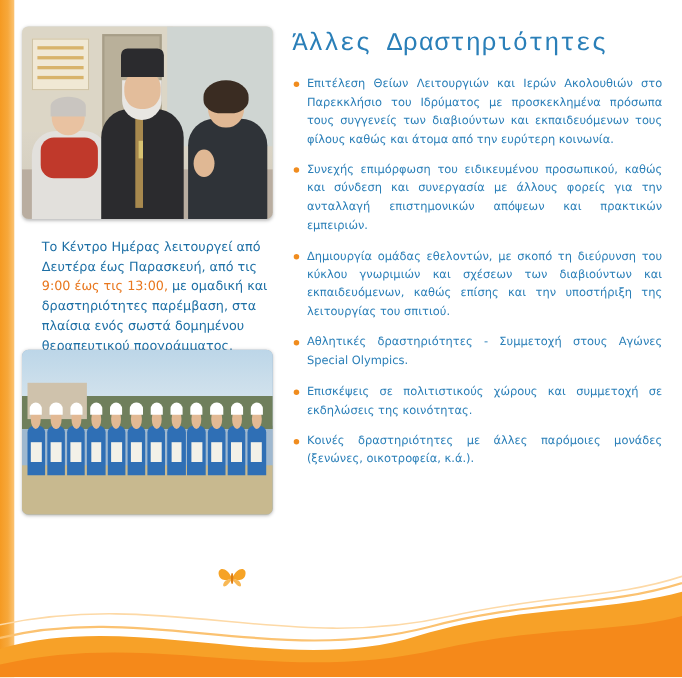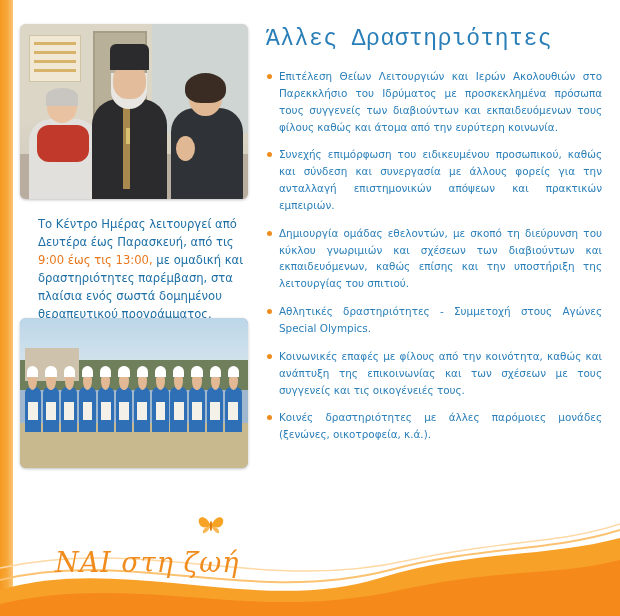--- a/index.html
+++ b/index.html
@@ -340,21 +340,21 @@
     </div>
   </div>
 
   <div class="right-col">
     <h1 class="title">Άλλες Δραστηριότητες</h1>
     <ul class="bullets">
       <li>Επιτέλεση Θείων Λειτουργιών και Ιερών Ακολουθιών στο Παρεκκλήσιο του Ιδρύματος με προσκεκλημένα πρόσωπα τους συγγενείς των διαβιούντων και εκπαιδευόμενων τους φίλους καθώς και άτομα από την ευρύτερη κοινωνία.</li>
       <li>Συνεχής επιμόρφωση του ειδικευμένου προσωπικού, καθώς και σύνδεση και συνεργασία με άλλους φορείς για την ανταλλαγή επιστημονικών απόψεων και πρακτικών εμπειριών.</li>
       <li>Δημιουργία ομάδας εθελοντών, με σκοπό τη διεύρυνση του κύκλου γνωριμιών και σχέσεων των διαβιούντων και εκπαιδευόμενων, καθώς επίσης και την υποστήριξη της λειτουργίας του σπιτιού.</li>
       <li>Αθλητικές δραστηριότητες - Συμμετοχή στους Αγώνες Special Olympics.</li>
-      <li>Κοινωνικές επαφές με φίλους από την κοινότητα, καθώς και ανάπτυξη της επικοινωνίας και των σχέσεων με τους συγγενείς και τις οικογένειές τους.</li>
+      <li>Επισκέψεις σε πολιτιστικούς χώρους και συμμετοχή σε εκδηλώσεις της κοινότητας.</li>
       <li>Κοινές δραστηριότητες με άλλες παρόμοιες μονάδες (ξενώνες, οικοτροφεία, κ.ά.).</li>
     </ul>
   </div>
 
   <div class="bottom-wave">
     <svg width="620" height="96" viewBox="0 0 620 96" preserveAspectRatio="none">
       <path d="M0,70 C120,34 260,96 380,58 C470,30 545,38 620,18 L620,96 L0,96 Z" fill="#f7a128"></path>
       <path d="M0,84 C140,52 250,104 400,70 C500,48 560,56 620,40 L620,96 L0,96 Z" fill="#f5891a"></path>
       <path d="M0,60 C130,28 250,86 390,50 C480,26 550,32 620,10" fill="none" stroke="#fbc271" stroke-width="2"></path>
       <path d="M0,48 C150,16 260,74 410,40 C500,20 560,24 620,4" fill="none" stroke="#fdd9a6" stroke-width="1.5"></path>
@@ -362,15 +362,14 @@
   </div>
 
   <svg class="butterfly" viewBox="0 0 30 26">
     <path d="M15,14 C10,2 1,4 3,11 C4.5,16.5 11,16 15,14 Z" fill="#f6a326"></path>
     <path d="M15,14 C20,2 29,4 27,11 C25.5,16.5 19,16 15,14 Z" fill="#f6a326"></path>
     <path d="M15,14 C12,20 6,24 7,19 C8,15.5 12,14.5 15,14 Z" fill="#f8b855"></path>
     <path d="M15,14 C18,20 24,24 23,19 C22,15.5 18,14.5 15,14 Z" fill="#f8b855"></path>
     <ellipse cx="15" cy="14" rx="1.1" ry="5" fill="#e07f12"></ellipse>
   </svg>
 
-  <div class="logo-text">ΝΑΙ στη ζωή</div>
 
 </div>
 
 </body></html>

